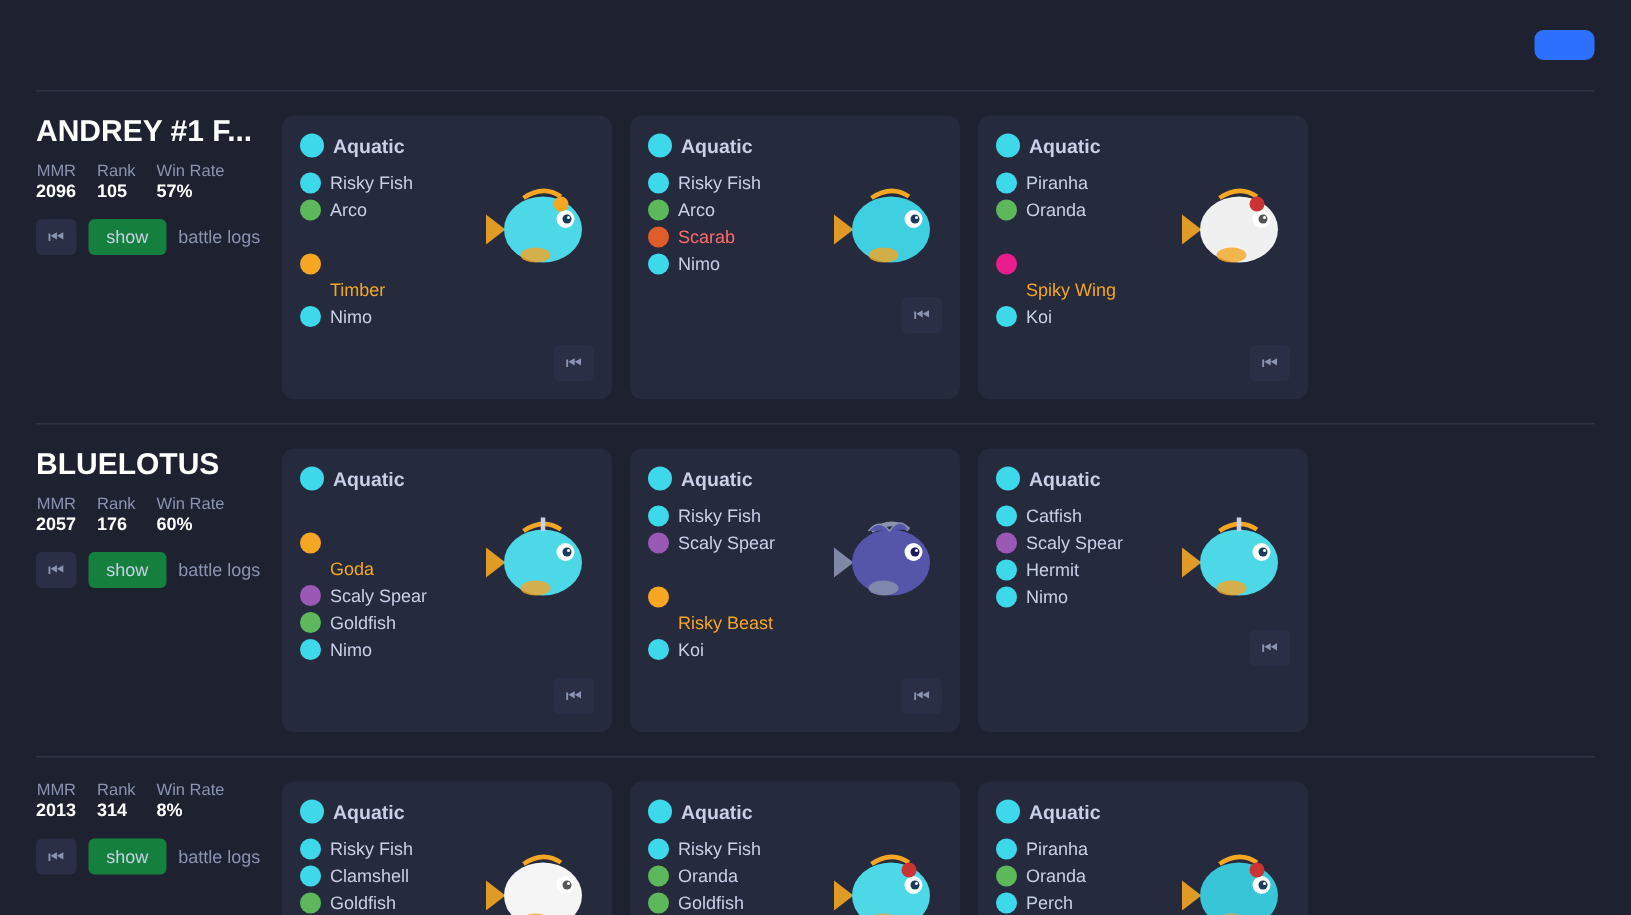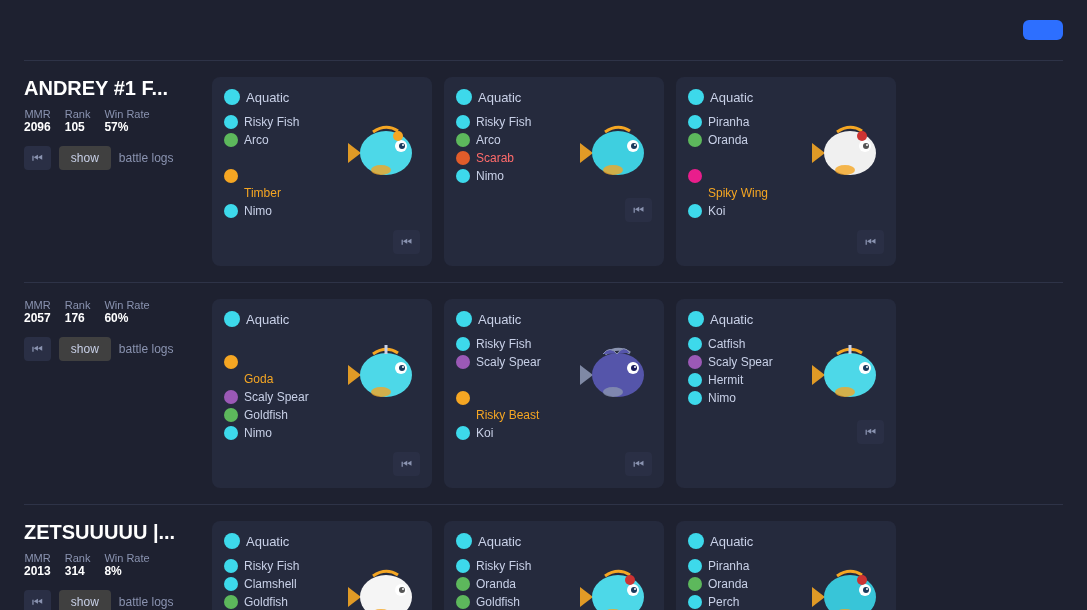--- a/index.html
+++ b/index.html
@@ -38,21 +38,21 @@
       padding: 10px 20px;
       font-size: 14px;
       font-weight: 600;
       cursor: pointer;
     }
     .team-section {
       border-top: 1px solid #2e3347;
       padding: 16px 0;
       display: flex;
       align-items: flex-start;
-      gap: 28px;
+      gap: 4px;
     }
     .team-info {
       width: 160px;
       flex-shrink: 0;
     }
     .team-name {
       font-size: 20px;
       font-weight: 700;
       color: #fff;
       margin-bottom: 8px;
@@ -87,21 +87,21 @@
     .btn-icon {
       background-color: #2a2f45;
       border: none;
       border-radius: 4px;
       color: #8a93b0;
       padding: 5px 8px;
       cursor: pointer;
       font-size: 12px;
     }
     .btn-show {
-      background-color: #404040;
+      background-color: #15803d;
       border: none;
       border-radius: 4px;
       color: #c8d0e7;
       padding: 5px 12px;
       cursor: pointer;
       font-size: 12px;
     }
     .btn-logs {
       background: none;
       border: none;
@@ -122,21 +122,21 @@
       flex-shrink: 0;
       position: relative;
     }
     .card-type {
       display: flex;
       align-items: center;
       gap: 6px;
       margin-bottom: 10px;
       font-size: 13px;
       color: #c8d0e7;
-      font-weight: 400;
+      font-weight: 700;
     }
     .aquatic-icon {
       width: 16px;
       height: 16px;
       background: #3dd9eb;
       border-radius: 50%;
       display: inline-block;
       flex-shrink: 0;
     }
     .card-content {
@@ -357,20 +357,21 @@
               </div>
       </div>
       <div class="card-bottom">
         <button class="btn-icon">⏮</button>
       </div>
     </div>
         </div>
       </div>
       <div class="team-section">
         <div class="team-info">
+    <div class="team-name">BLUELOTUS</div>
     <div class="team-stats">
       <div class="stat-group">
         <span class="stat-label">MMR</span>
         <span class="stat-value">2057</span>
       </div>
       <div class="stat-group">
         <span class="stat-label">Rank</span>
         <span class="stat-value">176</span>
       </div>
       <div class="stat-group">
@@ -523,21 +524,20 @@
               </div>
       </div>
       <div class="card-bottom">
         <button class="btn-icon">⏮</button>
       </div>
     </div>
         </div>
       </div>
       <div class="team-section">
         <div class="team-info">
-    <div class="team-name">ZETSUUUUU |...</div>
     <div class="team-stats">
       <div class="stat-group">
         <span class="stat-label">MMR</span>
         <span class="stat-value">2013</span>
       </div>
       <div class="stat-group">
         <span class="stat-label">Rank</span>
         <span class="stat-value">314</span>
       </div>
       <div class="stat-group">

